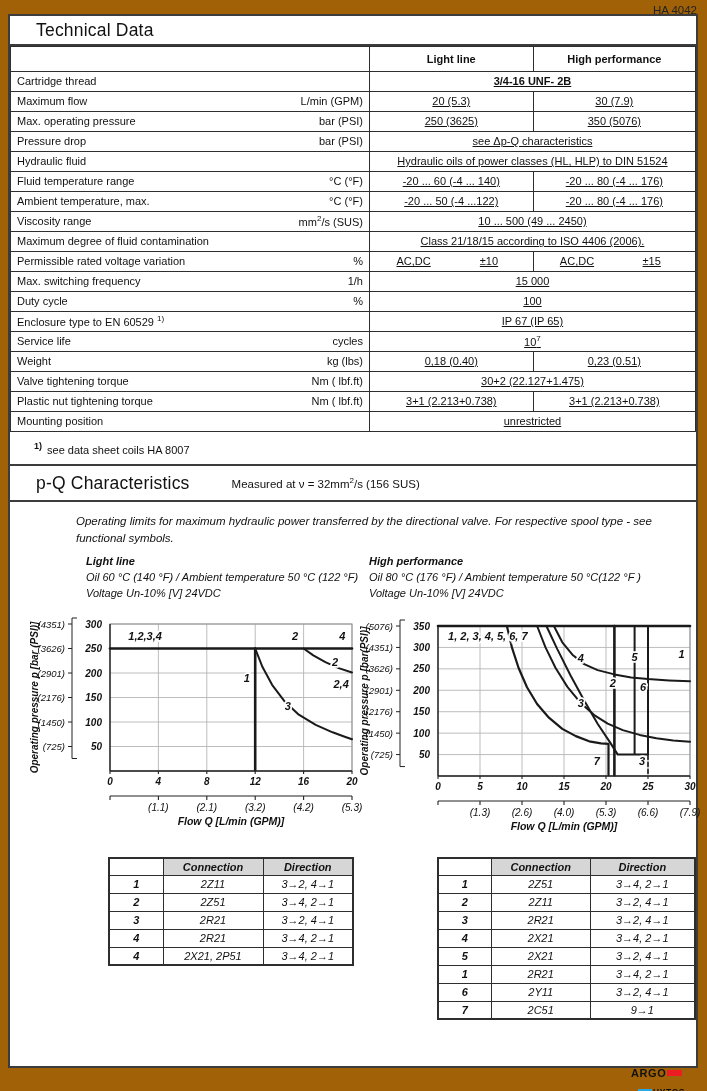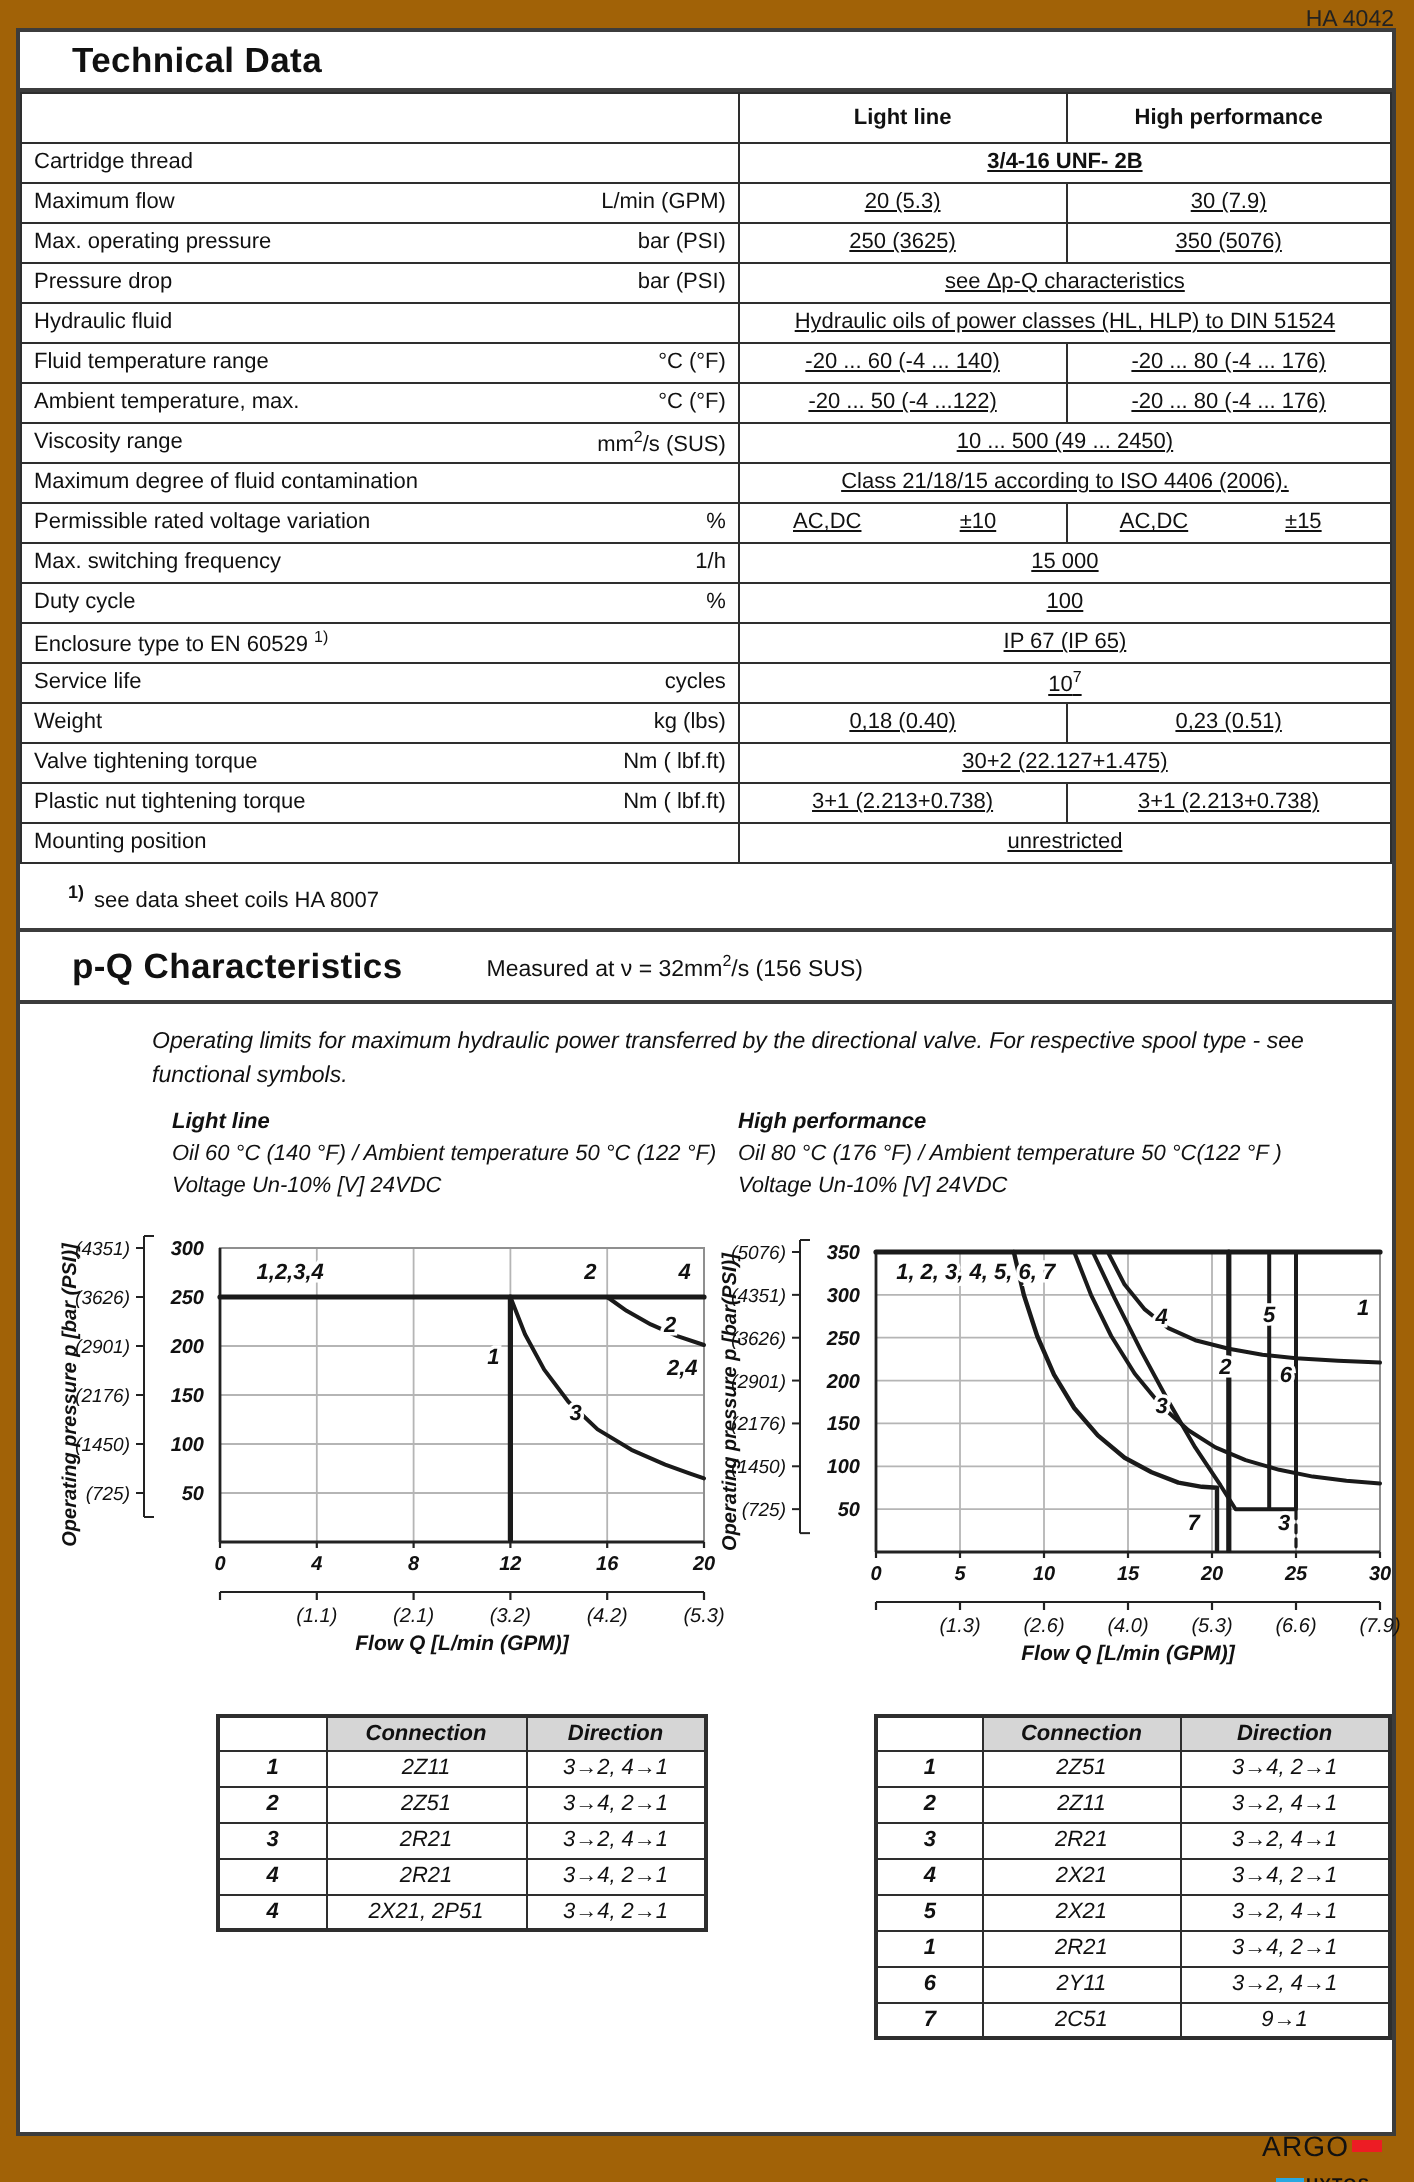--- a/index.html
+++ b/index.html
@@ -3,21 +3,21 @@
 <meta charset="utf-8">
 <style>
   html,body { margin:0; padding:0; background:#ffffff; }
   .page { position:relative; width:707px; height:1091px; background:#a16207;
           font-family:"Liberation Sans", sans-serif; color:#111; overflow:hidden; }
   .doc-number { position:absolute; top:4px; right:10px; font-size:11.5px; color:#222; }
   .outer-box { position:absolute; left:8px; top:14px; width:690px; height:1054px;
                border:2px solid #3c3c3c; box-sizing:border-box; background:#fff; }
   .td-header { height:30px; border-bottom:2px solid #3c3c3c; display:flex; align-items:center;
                padding-left:26px; box-sizing:border-box; }
-  .sec-title { font-size:17.5px; font-weight:bold; letter-spacing:.2px; }
+  .sec-title { font-size:17.5px; font-weight:normal; letter-spacing:.2px; }
   
   .spec-table { width:100%; border-collapse:collapse; font-size:11px; table-layout:fixed; }
   .spec-table td { border:1px solid #2e2e2e; height:20px; padding:0 6px; box-sizing:border-box;
                    vertical-align:middle; line-height:1.15; }
   .spec-table tr.head td { height:25px; font-weight:bold; text-align:center; }
   .lblwrap { display:flex; justify-content:space-between; align-items:center; }
   .val { text-align:center;text-decoration:underline; }
   .val.b { font-weight:bold; }
   .splitcell { display:flex; }
   .splitcell span { flex:1; text-align:center; }
@@ -39,21 +39,21 @@
   .spool-left { left:98px; } .spool-right { left:427px; }
   .spool table { border-collapse:collapse; font-size:11px; border:2px solid #2e2e2e; }
   .spool td { border:1px solid #2e2e2e; height:18px; text-align:center; padding:0 4px;
               box-sizing:border-box; }
   .spool tr.head td { background:var(--hdr,#d6d6d6); font-weight:bold; height:17px; }
   .spool tr.head td:first-child { background:#fff; }
   .spool td.num { font-weight:bold; }
   
   .logo { position:absolute; left:631px; top:1069px; line-height:0; }
   .logo-row { display:flex; align-items:center; height:8px; }
-  .logo-argo { font-size:14px; font-weight:400; letter-spacing:.6px; line-height:8px;text-align:center; }
+  .logo-argo { font-size:11px; font-weight:700; letter-spacing:.6px; line-height:8px;text-align:center; }
   .logo-hytos { font-size:8.5px; font-weight:800; letter-spacing:.6px; line-height:8px; }
   .logo-red { display:inline-block; width:15px; height:6px; margin-left:1px; }
   .logo-blue { display:inline-block; width:14px; height:6px; margin-right:1px; }
   .logo-row2 { margin-left:7px; margin-top:11px; }
   sup { font-size:8px; }
 </style>
 </head>
 <body>
 
 <div class="page">

